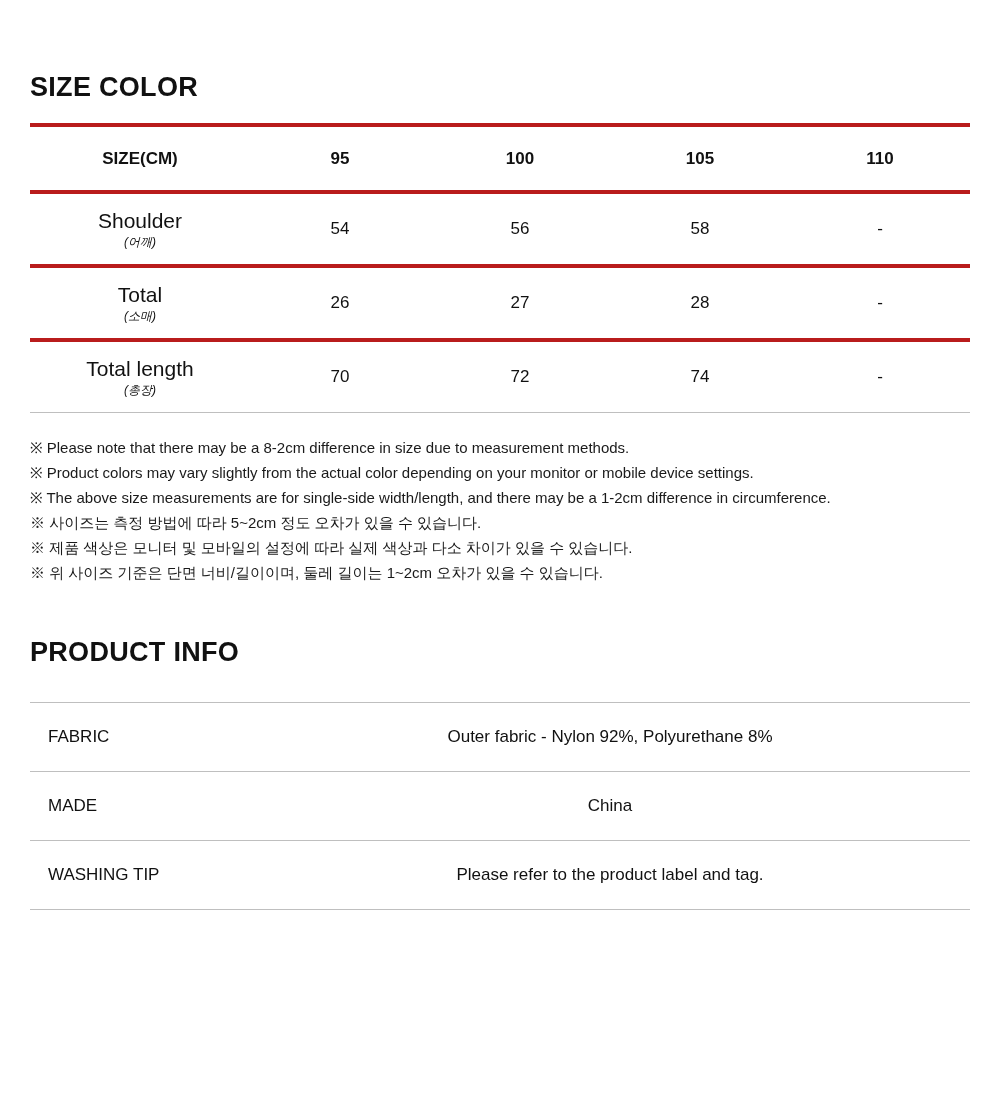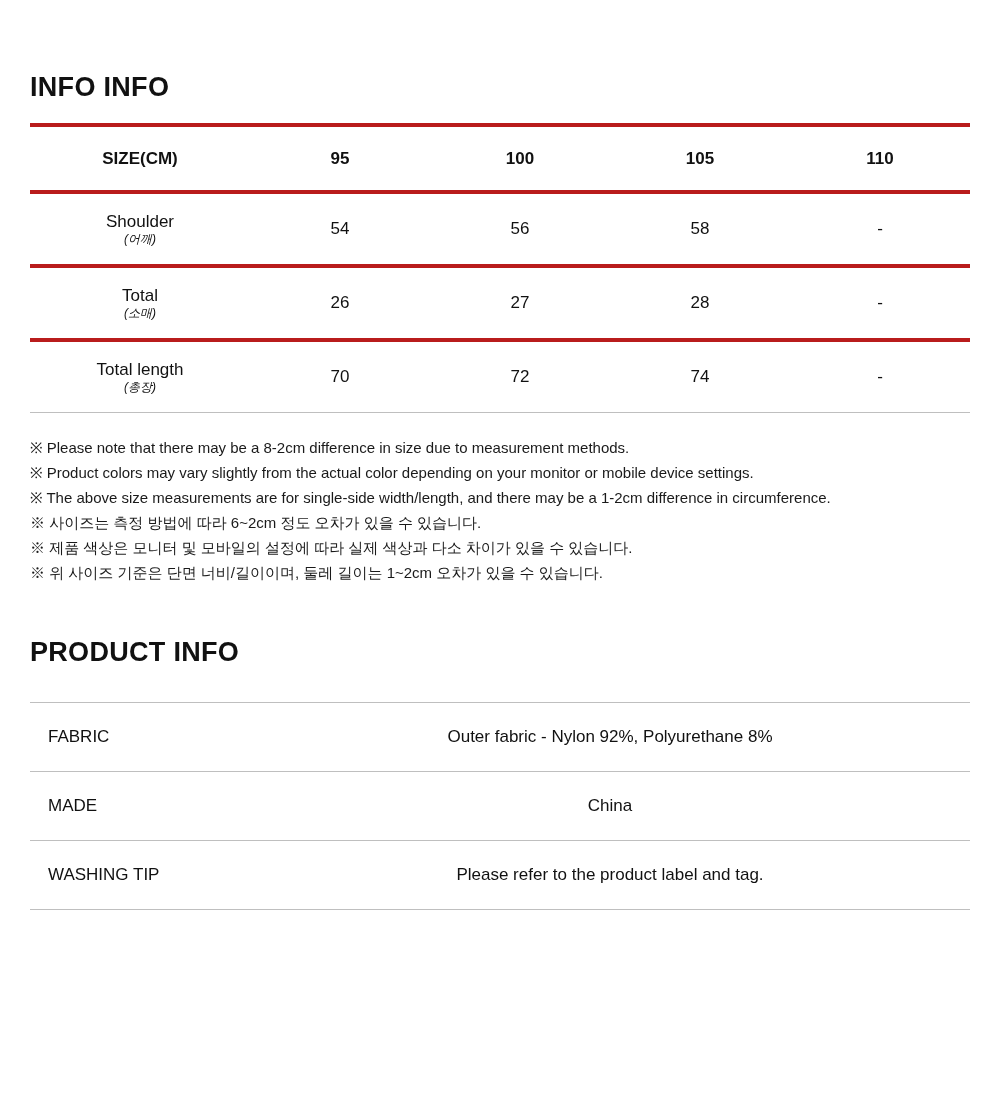--- a/index.html
+++ b/index.html
@@ -56,21 +56,21 @@
   table.size-table tr.data-row th,
   table.size-table tr.data-row td {
     height: 70px;
     vertical-align: middle;
   }
   .col-label   { width: 220px; text-align: center; }
   .col-val     { width: 180px; text-align: center; }
 
   .label-en {
     display: block;
-    font-size: 17px;
+    font-size: 21px;
     line-height: 1.25;
   }
   .label-ko {
     display: block;
     font-size: 12px;
     line-height: 1.25;
     font-style: italic;
   }
   .size-head-label { text-align: center; }
 
@@ -115,21 +115,21 @@
     padding-left: 0px;
   }
   table.product-table tr:last-child th,
   table.product-table tr:last-child td { border-bottom: 1px solid #bfbfbf; }
 </style>
 </head>
 <body>
 
 <div class="page">
 
-  <h1 class="section-title" id="size-info-title">INFO INFO</h1>
+  <h1 class="section-title" id="size-info-title">SIZE COLOR</h1>
 
   <table class="size-table">
     <tbody>
       <tr class="header-row">
         <th class="col-label size-head-label">SIZE(CM)</th>
         <th class="col-val">95</th>
         <th class="col-val">100</th>
         <th class="col-val">105</th>
         <th class="col-val">110</th>
       </tr>
@@ -167,21 +167,21 @@
         <td class="col-val">74</td>
         <td class="col-val">-</td>
       </tr>
     </tbody>
   </table>
 
   <div class="notes">
     <div class="note-line">※ Please note that there may be a 8-2cm difference in size due to measurement methods.</div>
     <div class="note-line">※ Product colors may vary slightly from the actual color depending on your monitor or mobile device settings.</div>
     <div class="note-line">※ The above size measurements are for single-side width/length, and there may be a 1-2cm difference in circumference.</div>
-    <div class="note-line">※ 사이즈는 측정 방법에 따라 6~2cm 정도 오차가 있을 수 있습니다.</div>
+    <div class="note-line">※ 사이즈는 측정 방법에 따라 5~2cm 정도 오차가 있을 수 있습니다.</div>
     <div class="note-line">※ 제품 색상은 모니터 및 모바일의 설정에 따라 실제 색상과 다소 차이가 있을 수 있습니다.</div>
     <div class="note-line">※ 위 사이즈 기준은 단면 너비/길이이며, 둘레 길이는 1~2cm 오차가 있을 수 있습니다.</div>
   </div>
 
   <h1 class="section-title" id="product-info-title">PRODUCT INFO</h1>
 
   <table class="product-table">
     <tbody>
       <tr>
         <th>FABRIC</th>

